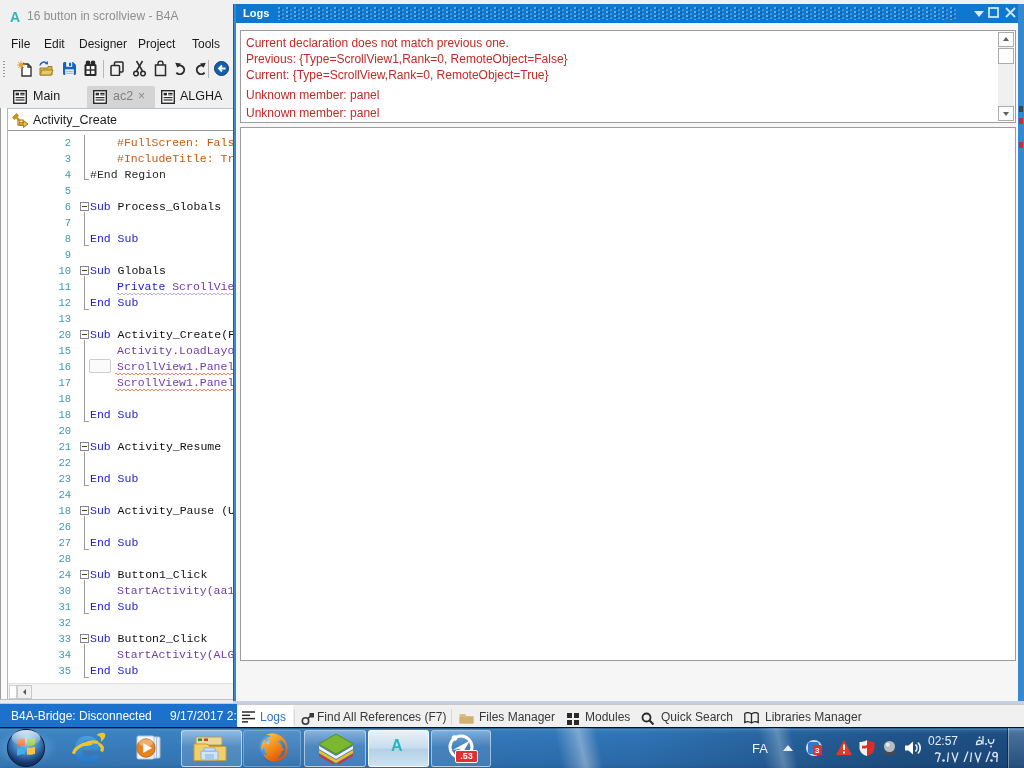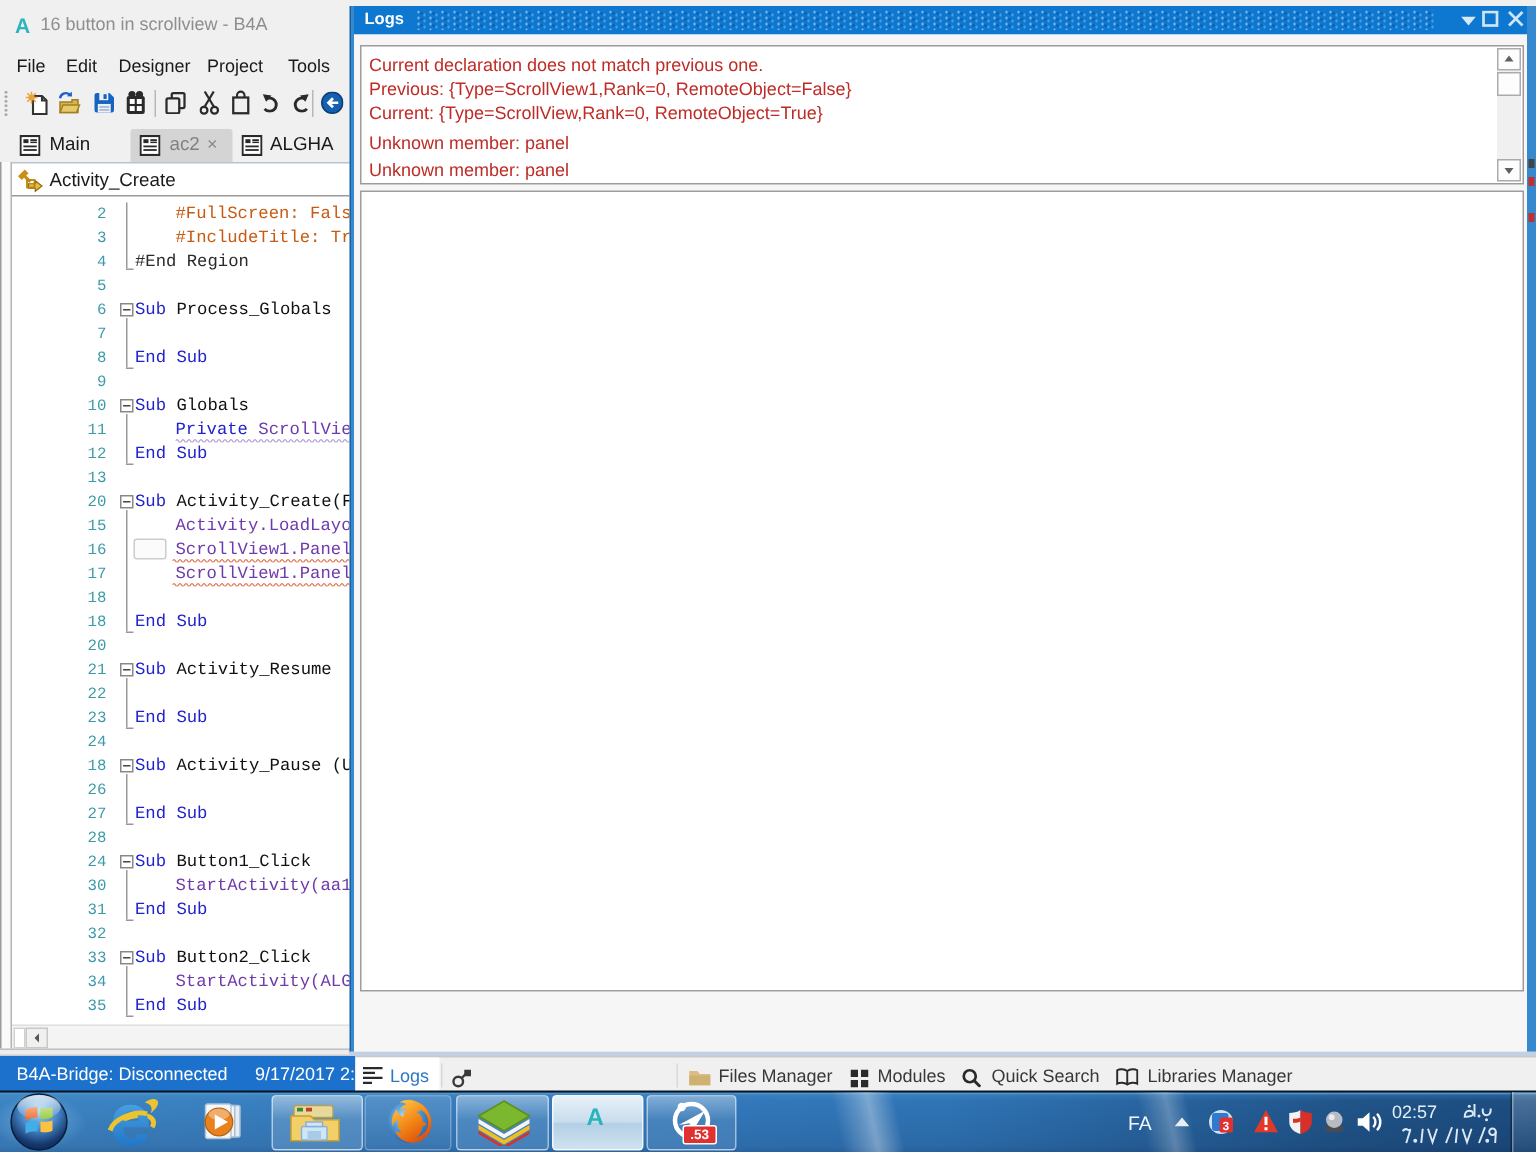--- a/index.html
+++ b/index.html
@@ -253,20 +253,21 @@
       </g>
     </svg>
     <span class="btab" style="left:23px;color:#2d77c4">Logs</span>
     <div class="a" style="left:57px;top:4px;width:1px;height:16px;background:#d8d8d8"></div>
     <div class="a" style="left:214px;top:4px;width:1px;height:16px;background:#d8d8d8"></div>
     <svg class="a" style="left:64px;top:8px" width="13" height="13" viewBox="0 0 13 13">
       <circle cx="4.5" cy="8" r="3.2" fill="none" stroke="#3a3a3a" stroke-width="1.6"></circle>
       <path d="M7 5.5 L10 2.5" stroke="#3a3a3a" stroke-width="1.6"></path>
       <rect x="8.5" y="0" width="4.5" height="4.5" fill="#3a3a3a"></rect>
     </svg>
+    <span class="btab" style="left:80px">Find All References (F7)</span>
     <svg class="a" style="left:222px;top:8px" width="15" height="11" viewBox="0 0 15 11">
       <path d="M0.5 1 h5.5 l1.5 2 h7 v7.5 h-14 z" fill="#d9bd85"></path>
       <path d="M0.5 4 h14 v6.5 h-14 z" fill="#cfb172"></path>
     </svg>
     <span class="btab" style="left:242px">Files Manager</span>
     <svg class="a" style="left:330px;top:8px" width="12" height="12" viewBox="0 0 12 12">
       <g fill="#2a2a2a">
         <rect x="0" y="0" width="5" height="5"></rect>
         <rect x="7" y="0" width="5" height="5"></rect>
         <rect x="0" y="7" width="5" height="5"></rect>

